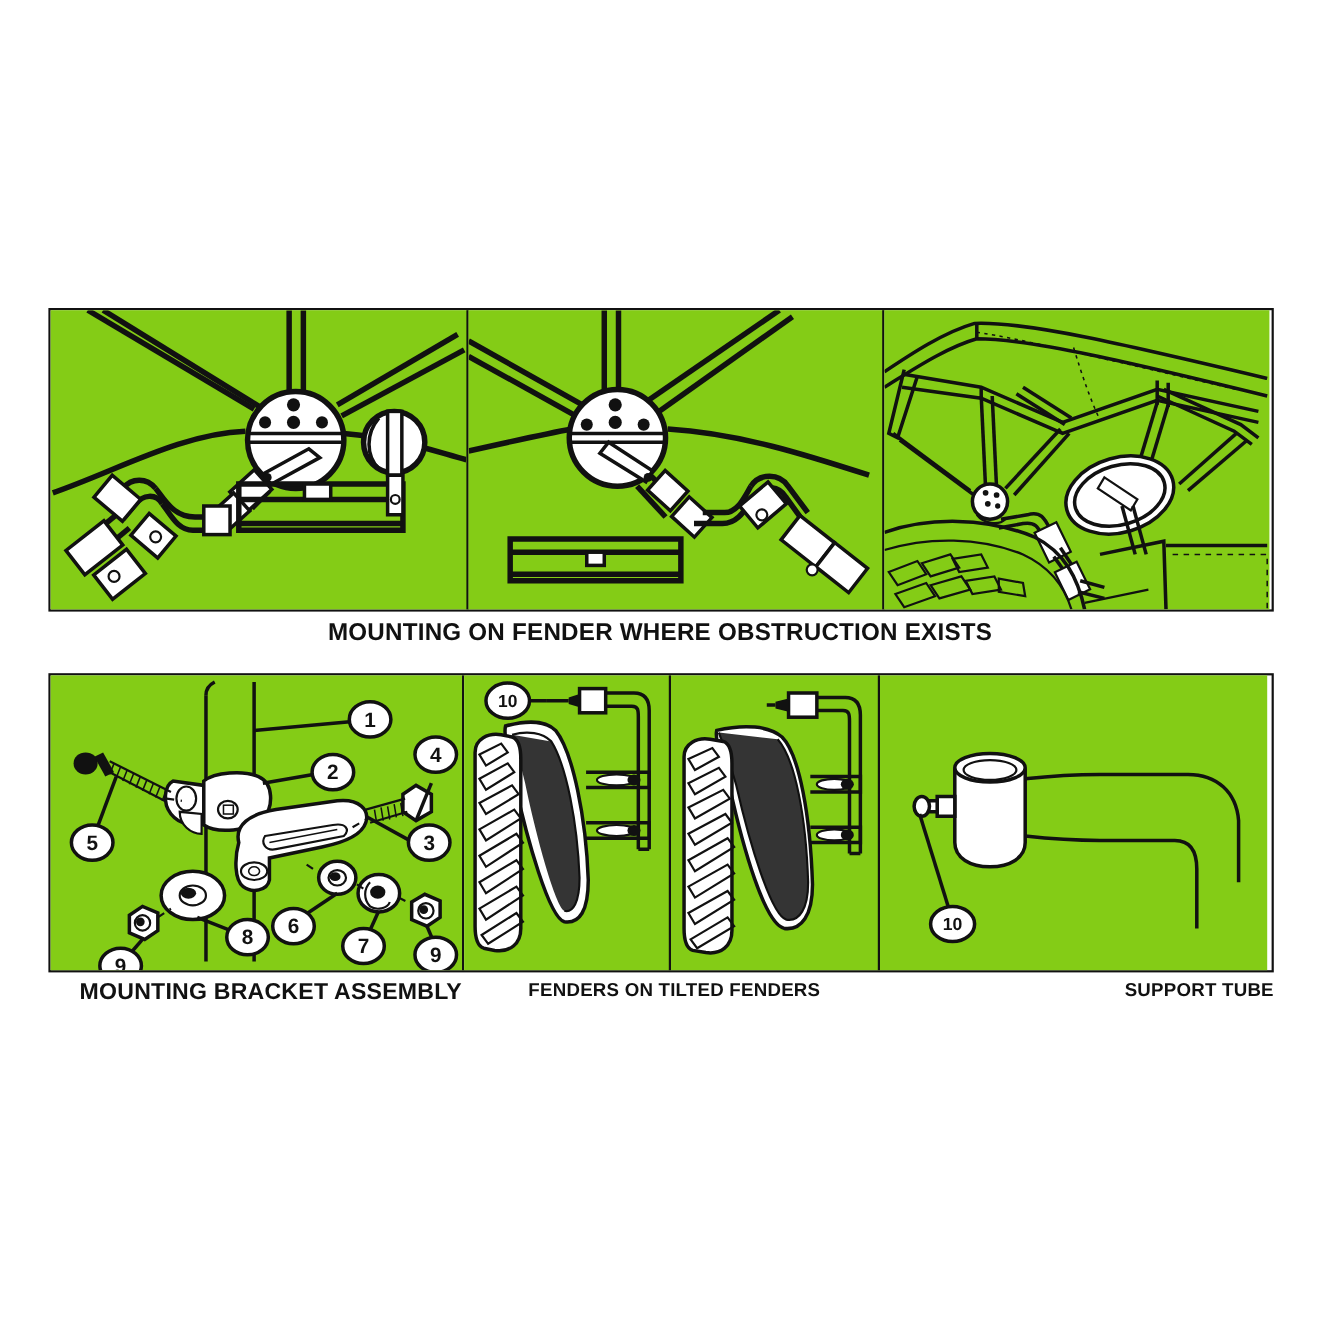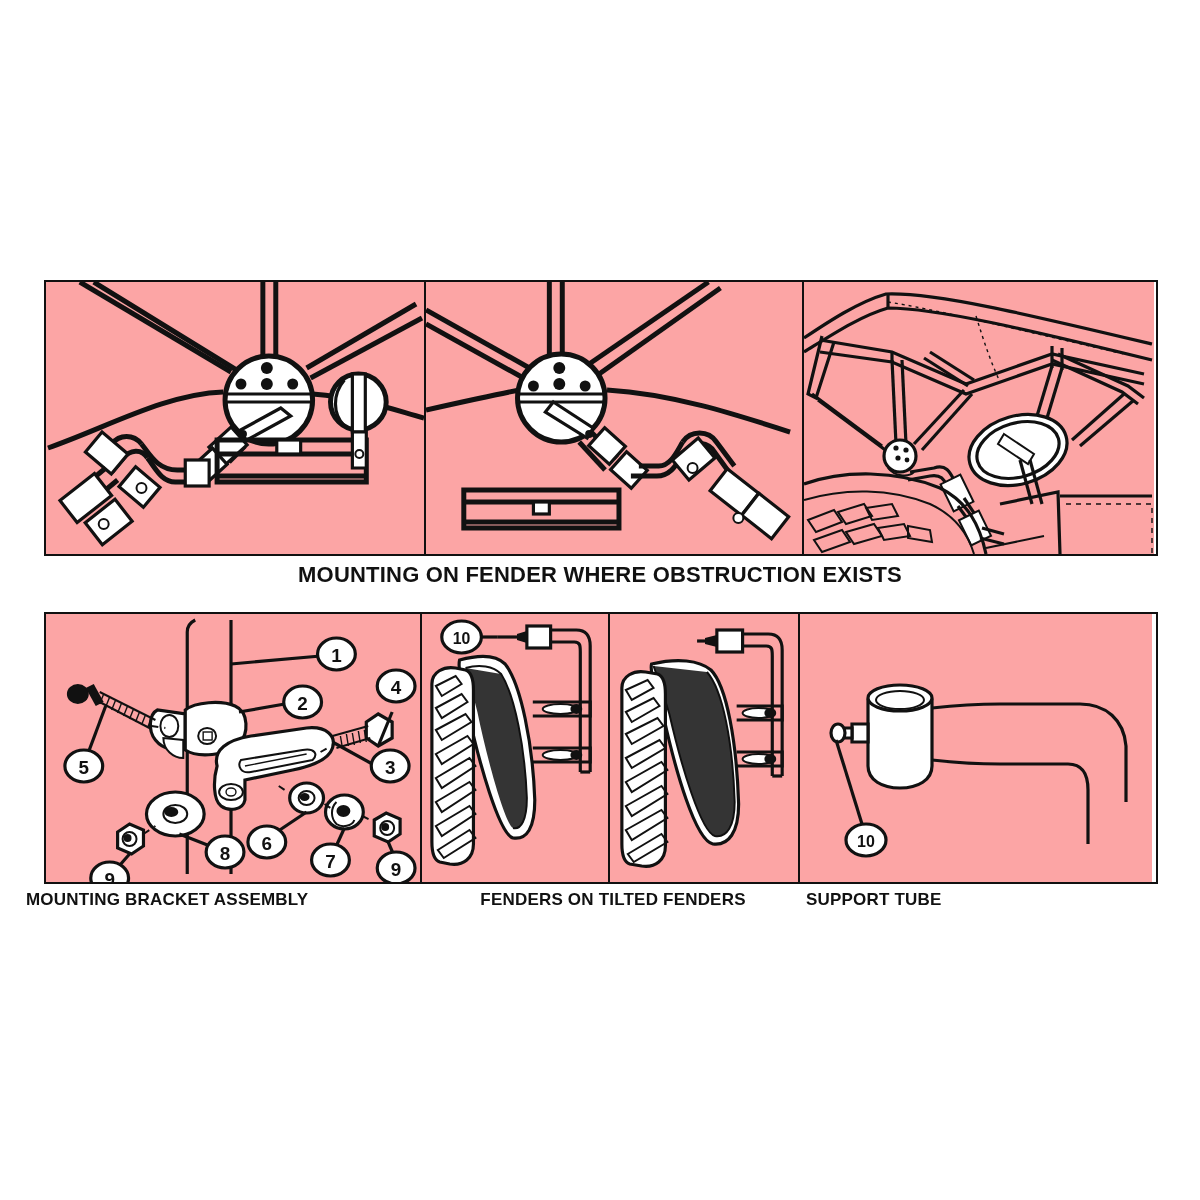--- a/index.html
+++ b/index.html
@@ -47,21 +47,21 @@
     height: 100%;
     box-sizing: border-box;
     border: 2.5px solid #111111;
     display: flex;
   }
   .panel {
     position: relative;
     box-sizing: border-box;
     border-right: 2.5px solid #111111;
     overflow: hidden;
-    background: #fca5a5;
+    background: #84cc16;
   }
   .panel:last-child {
     border-right: none;
   }
   .panel svg {
     display: block;
     width: 100%;
     height: 100%;
   }
   .caption {
@@ -73,38 +73,38 @@
     letter-spacing: 0.2px;
   }
   #caption-top {
     left: 0;
     top: 562px;
     width: 1200px;
     text-align: center;
     font-size: 22px;
   }
   #caption-bracket {
-    left: 26px;
+    left: 44px;
     top: 890px;
     width: 376px;
-    text-align: left;
-    font-size: 17px;
+    text-align: right;
+    font-size: 21px;
   }
   #caption-tilted {
     left: 420px;
     top: 890px;
     width: 386px;
     text-align: center;
     font-size: 17px;
   }
   #caption-support {
     left: 806px;
     top: 890px;
     width: 352px;
-    text-align: left;
+    text-align: right;
     font-size: 17px;
   }
   
   .callout-num {
     font-family: "Liberation Sans", sans-serif;
     font-weight: 700;
     font-size: 19px;
     fill: #111111;
     text-anchor: middle;
     dominant-baseline: central;

